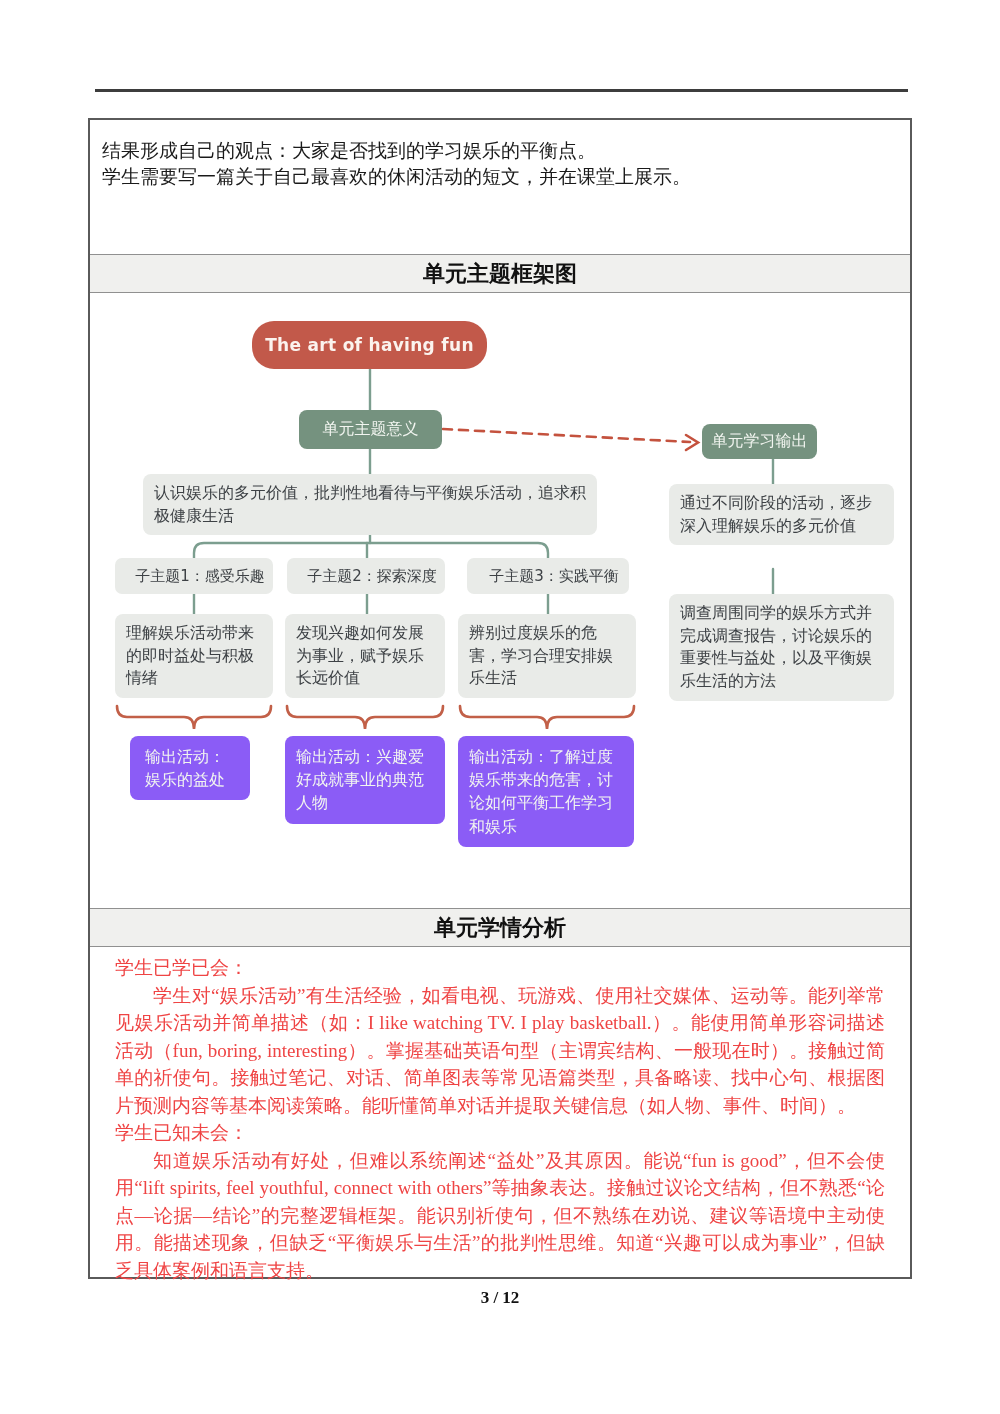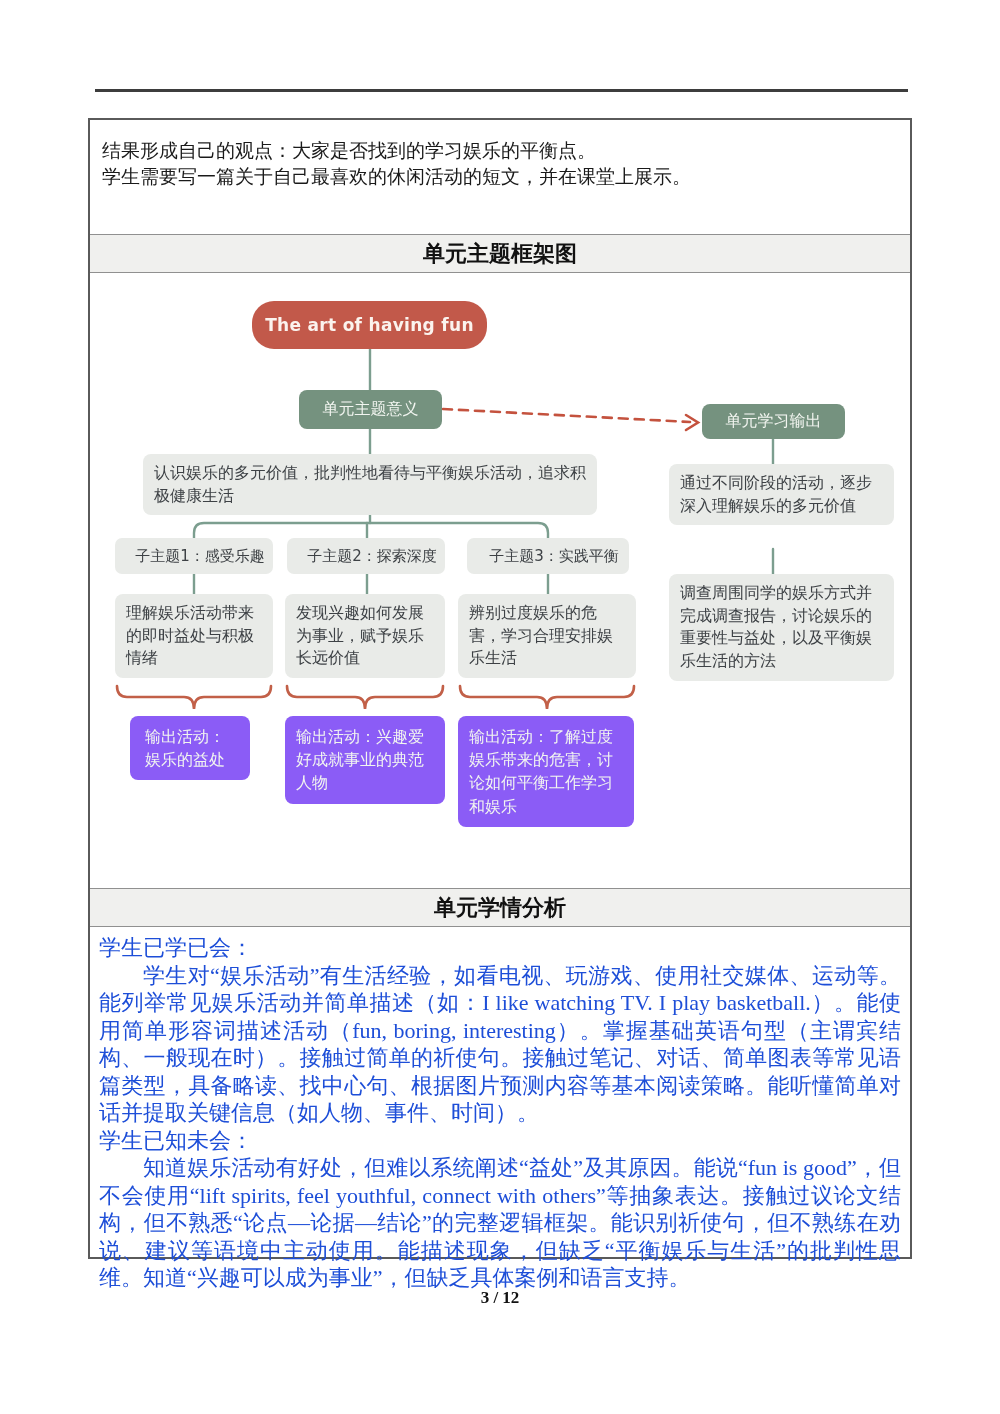--- a/index.html
+++ b/index.html
@@ -11,32 +11,32 @@
   .header-rule {
     position:absolute; left:95px; top:89px; width:813px; height:3px;
     background:#3d3d3d;
   }
   .doc-table {
     position:absolute; left:88px; top:118px; width:824px;
     border:2px solid #5a5a5a; box-sizing:border-box; background:#ffffff;
   }
   .doc-table .row { box-sizing:border-box; border-bottom:1px solid #909090; }
   .doc-table .row:last-child { border-bottom:none; }
-  .row-intro { height:115px; padding:8px 12px; font-size:19px; }
+  .row-intro { height:135px; padding:8px 12px; font-size:19px; }
   .row-intro p { margin:0; }
   .row-intro p.p1 { margin-top:10px; }
   .row-intro p.p2 { margin-top:0; }
   .row-sechead {
     height:38px; background:#f0f0ee; display:flex; align-items:center;
     justify-content:center; font-weight:bold; font-size:22px; color:#111;
   }
   .row-diagram { height:616px; position:relative; background:#fff; }
   .row-analysis {
-    height:330px; padding:7px 9px; font-size:22px; line-height:27.5px;
-    text-align:justify; color:#1d4ed8;
+    height:330px; padding:7px 25px; font-size:19px; line-height:27.5px;
+    text-align:justify; color:#ef4444;
   }
   .row-analysis p { margin:0; }
   .row-analysis p.body { text-indent:2em; }
 
   .page-number {
     position:absolute; left:0; top:1288px; width:1000px; text-align:center;
     font-size:17px; font-weight:bold; color:#111;
   }
 
   
@@ -110,21 +110,21 @@
           <path d="M27 413 Q27 424 37 424 L94 424 Q104 424 104 436 Q104 424 114 424 L171 424 Q181 424 181 413"></path>
           <path d="M197 413 Q197 424 207 424 L265 424 Q275 424 275 436 Q275 424 285 424 L343 424 Q353 424 353 413"></path>
           <path d="M370 413 Q370 424 380 424 L447 424 Q457 424 457 436 Q457 424 467 424 L534 424 Q544 424 544 413"></path>
         </g>
       </svg>
 
       <div class="dg root-box" style="left:162px; top:28px; width:235px; height:48px;">The art of having fun</div>
 
       <div class="dg gbox" style="left:209px; top:117px; width:143px; height:39px;">单元主题意义</div>
 
-      <div class="dg gbox" style="left:612px; top:131px; width:143px; height:35px;">单元学习输出</div>
+      <div class="dg gbox" style="left:612px; top:131px; width:115px; height:35px;">单元学习输出</div>
 
       <div class="dg lbox" style="left:53px; top:181px; width:454px;">认识娱乐的多元价值，批判性地看待与平衡娱乐活动，追求积极健康生活</div>
 
       <div class="dg subbox" style="left:25px;  top:265px; width:158px; height:36px;">子主题1：感受乐趣</div>
       <div class="dg subbox" style="left:197px; top:265px; width:158px; height:36px;">子主题2：探索深度</div>
       <div class="dg subbox" style="left:377px; top:265px; width:162px; height:36px;">子主题3：实践平衡</div>
 
       <div class="dg lbox" style="left:25px;  top:321px; width:158px;">理解娱乐活动带来的即时益处与积极情绪</div>
       <div class="dg lbox" style="left:195px; top:321px; width:160px;">发现兴趣如何发展为事业，赋予娱乐长远价值</div>
       <div class="dg lbox" style="left:368px; top:321px; width:178px;">辨别过度娱乐的危害，学习合理安排娱乐生活</div>

